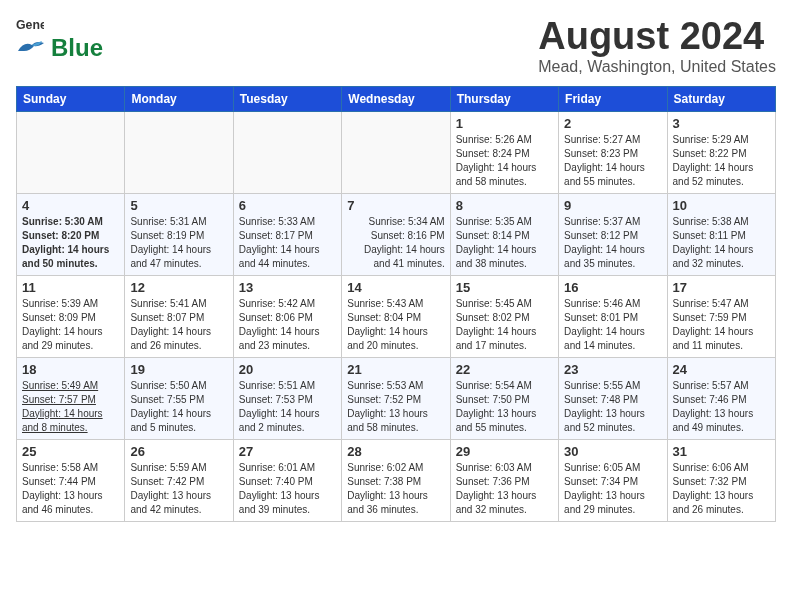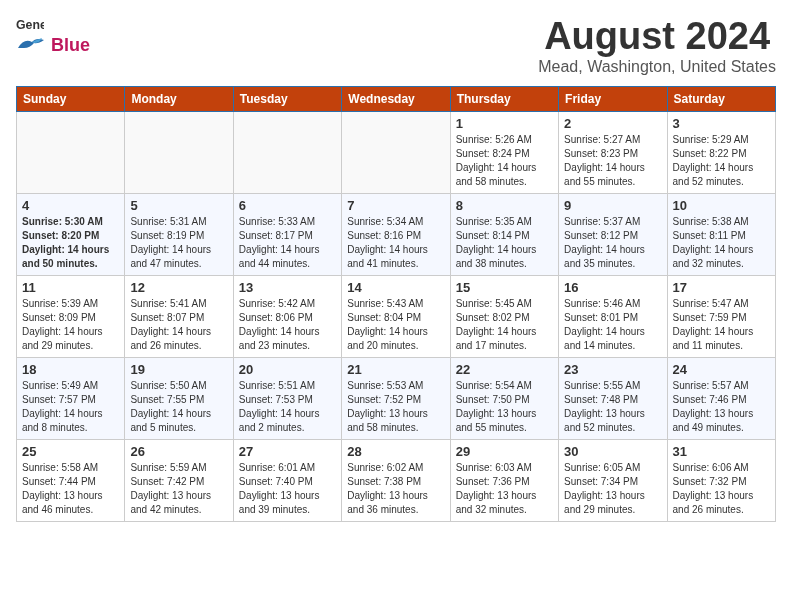--- a/index.html
+++ b/index.html
@@ -24,41 +24,41 @@
     .logo-row {
       display: flex;
       align-items: center;
       gap: 4px;
     }
     .logo-bird {
       width: 28px;
       height: 18px;
     }
     .title-block {
-      text-align: center;
+      text-align: left;
       margin-left: 20px;
     }
     .title-block h1 {
       font-size: 38px;
       font-weight: bold;
       color: #333;
       line-height: 1.1;
     }
     .title-block h2 {
       font-size: 16px;
       font-weight: normal;
       color: #555;
     }
     .calendar {
       width: 100%;
       border-collapse: collapse;
       font-size: 11px;
     }
     .calendar th {
-      background-color: #c2410c;
+      background-color: #1d4ed8;
       color: #fff;
       text-align: left;
       padding: 5px 6px;
       font-size: 12px;
       font-weight: bold;
       border: 1px solid #2a6fad;
     }
     .calendar td {
       border: 1px solid #ccc;
       vertical-align: top;
@@ -95,21 +95,21 @@
     <div class="logo-row">
       <svg class="logo-bird" viewBox="0 0 50 30" xmlns="http://www.w3.org/2000/svg">
         <text x="0" y="22" font-size="22" font-weight="bold" fill="#333" font-family="Arial">General</text>
       </svg>
     </div>
     <div style="display:flex;align-items:center;gap:3px;">
       <svg width="32" height="22" viewBox="0 0 32 22">
         <path d="M2,14 Q8,4 16,8 Q20,3 28,6 Q22,10 18,9 Q14,14 8,14 Z" fill="#2a6fad"></path>
         <path d="M16,8 Q20,6 26,4 Q24,9 18,9 Z" fill="#4a9fd4"></path>
       </svg>
-      <span style="font-size:18px;font-weight:bold;color:#be185d;">Blue</span>
+      <span style="font-size:24px;font-weight:bold;color:#15803d;">Blue</span>
     </div>
   </div>
   <div class="title-block">
     <h1>August 2024</h1>
     <h2>Mead, Washington, United States</h2>
   </div>
 </div>
 
 <table class="calendar">
   <thead>
@@ -168,21 +168,21 @@
         </td>
         <td>
           <span class="day-num">6</span>
           <div class="day-info" style="white-space: pre-line;">Sunrise: 5:33 AM
 Sunset: 8:17 PM
 Daylight: 14 hours
 and 44 minutes.</div>
         </td>
         <td>
           <span class="day-num">7</span>
-          <div class="day-info" style="white-space: pre-line;">Sunrise: 5:34 AM
+          <div class="day-info" style="white-space: pre-line; text-align: right;">Sunrise: 5:34 AM
 Sunset: 8:16 PM
 Daylight: 14 hours
 and 41 minutes.</div>
         </td>
         <td>
           <span class="day-num">8</span>
           <div class="day-info" style="white-space: pre-line;">Sunrise: 5:35 AM
 Sunset: 8:14 PM
 Daylight: 14 hours
 and 38 minutes.</div>
@@ -249,21 +249,21 @@
           <span class="day-num">17</span>
           <div class="day-info" style="white-space: pre-line;">Sunrise: 5:47 AM
 Sunset: 7:59 PM
 Daylight: 14 hours
 and 11 minutes.</div>
         </td>
       </tr>
       <tr class="row-alt">
         <td>
           <span class="day-num">18</span>
-          <div class="day-info" style="white-space: pre-line;">Sunrise: 5:49 AM
+          <div class="day-info" style="white-space: pre-line; text-decoration: underline;">Sunrise: 5:49 AM
 Sunset: 7:57 PM
 Daylight: 14 hours
 and 8 minutes.</div>
         </td>
         <td>
           <span class="day-num">19</span>
           <div class="day-info" style="white-space: pre-line;">Sunrise: 5:50 AM
 Sunset: 7:55 PM
 Daylight: 14 hours
 and 5 minutes.</div>

